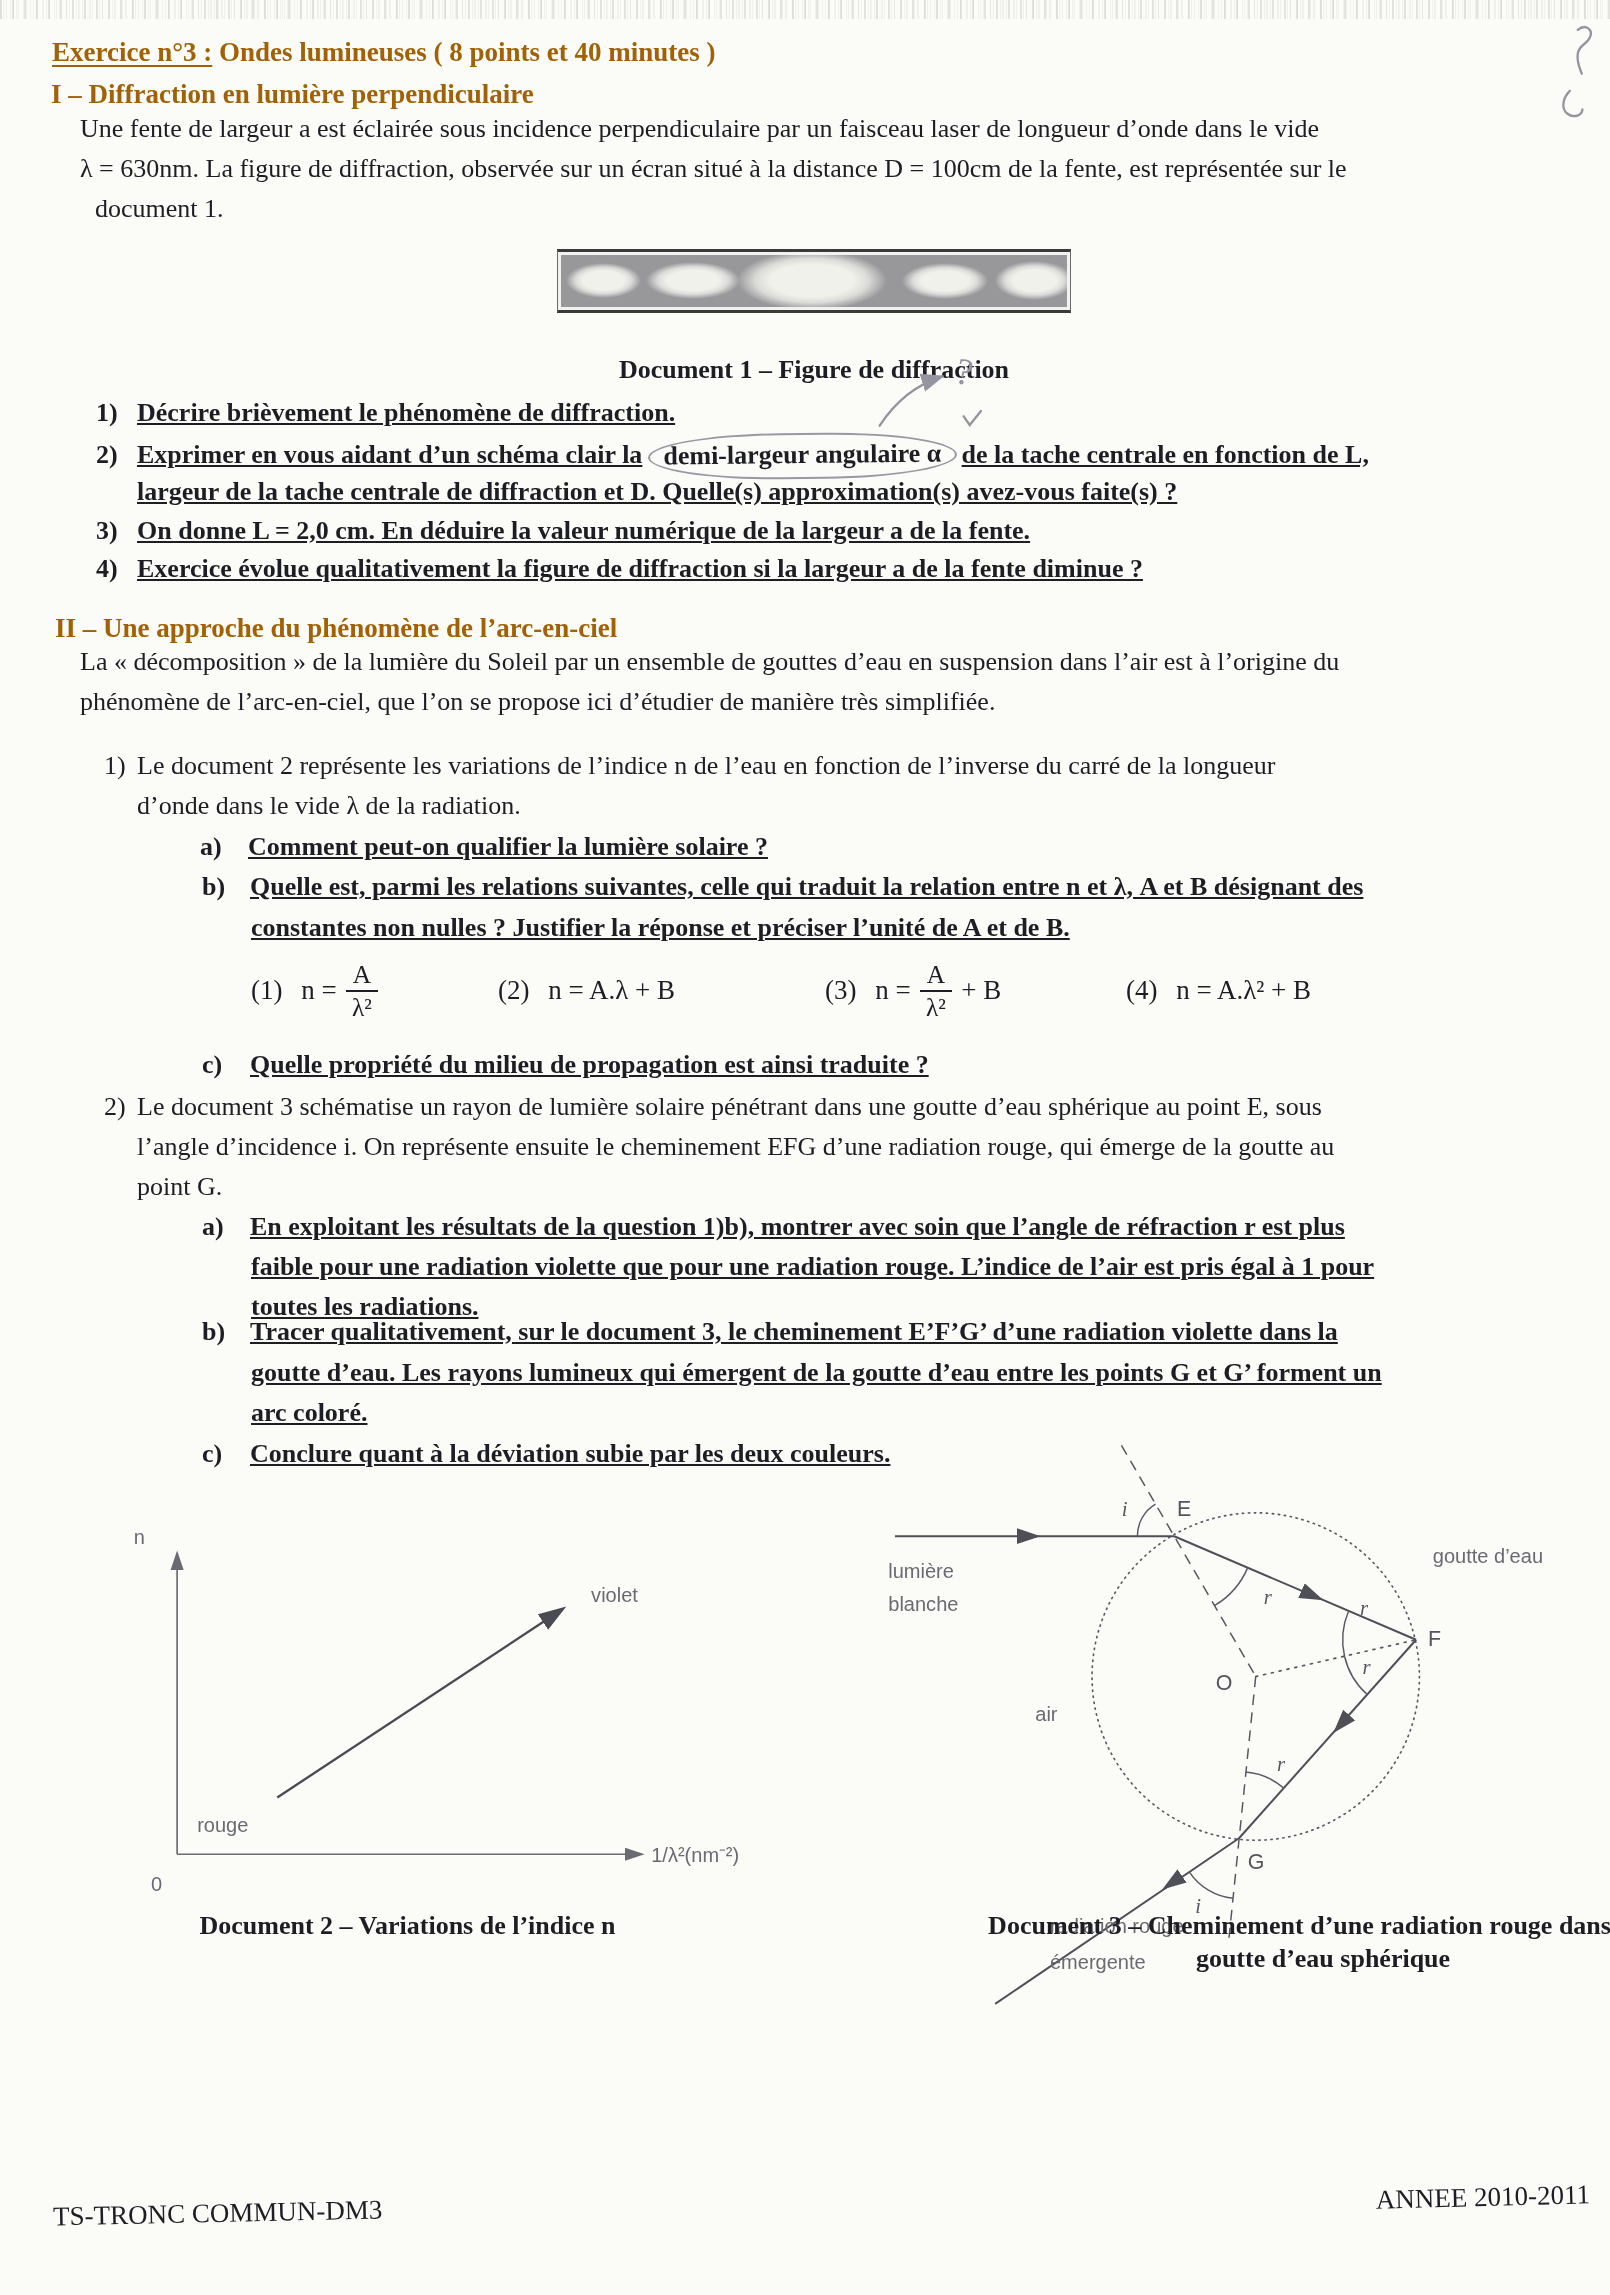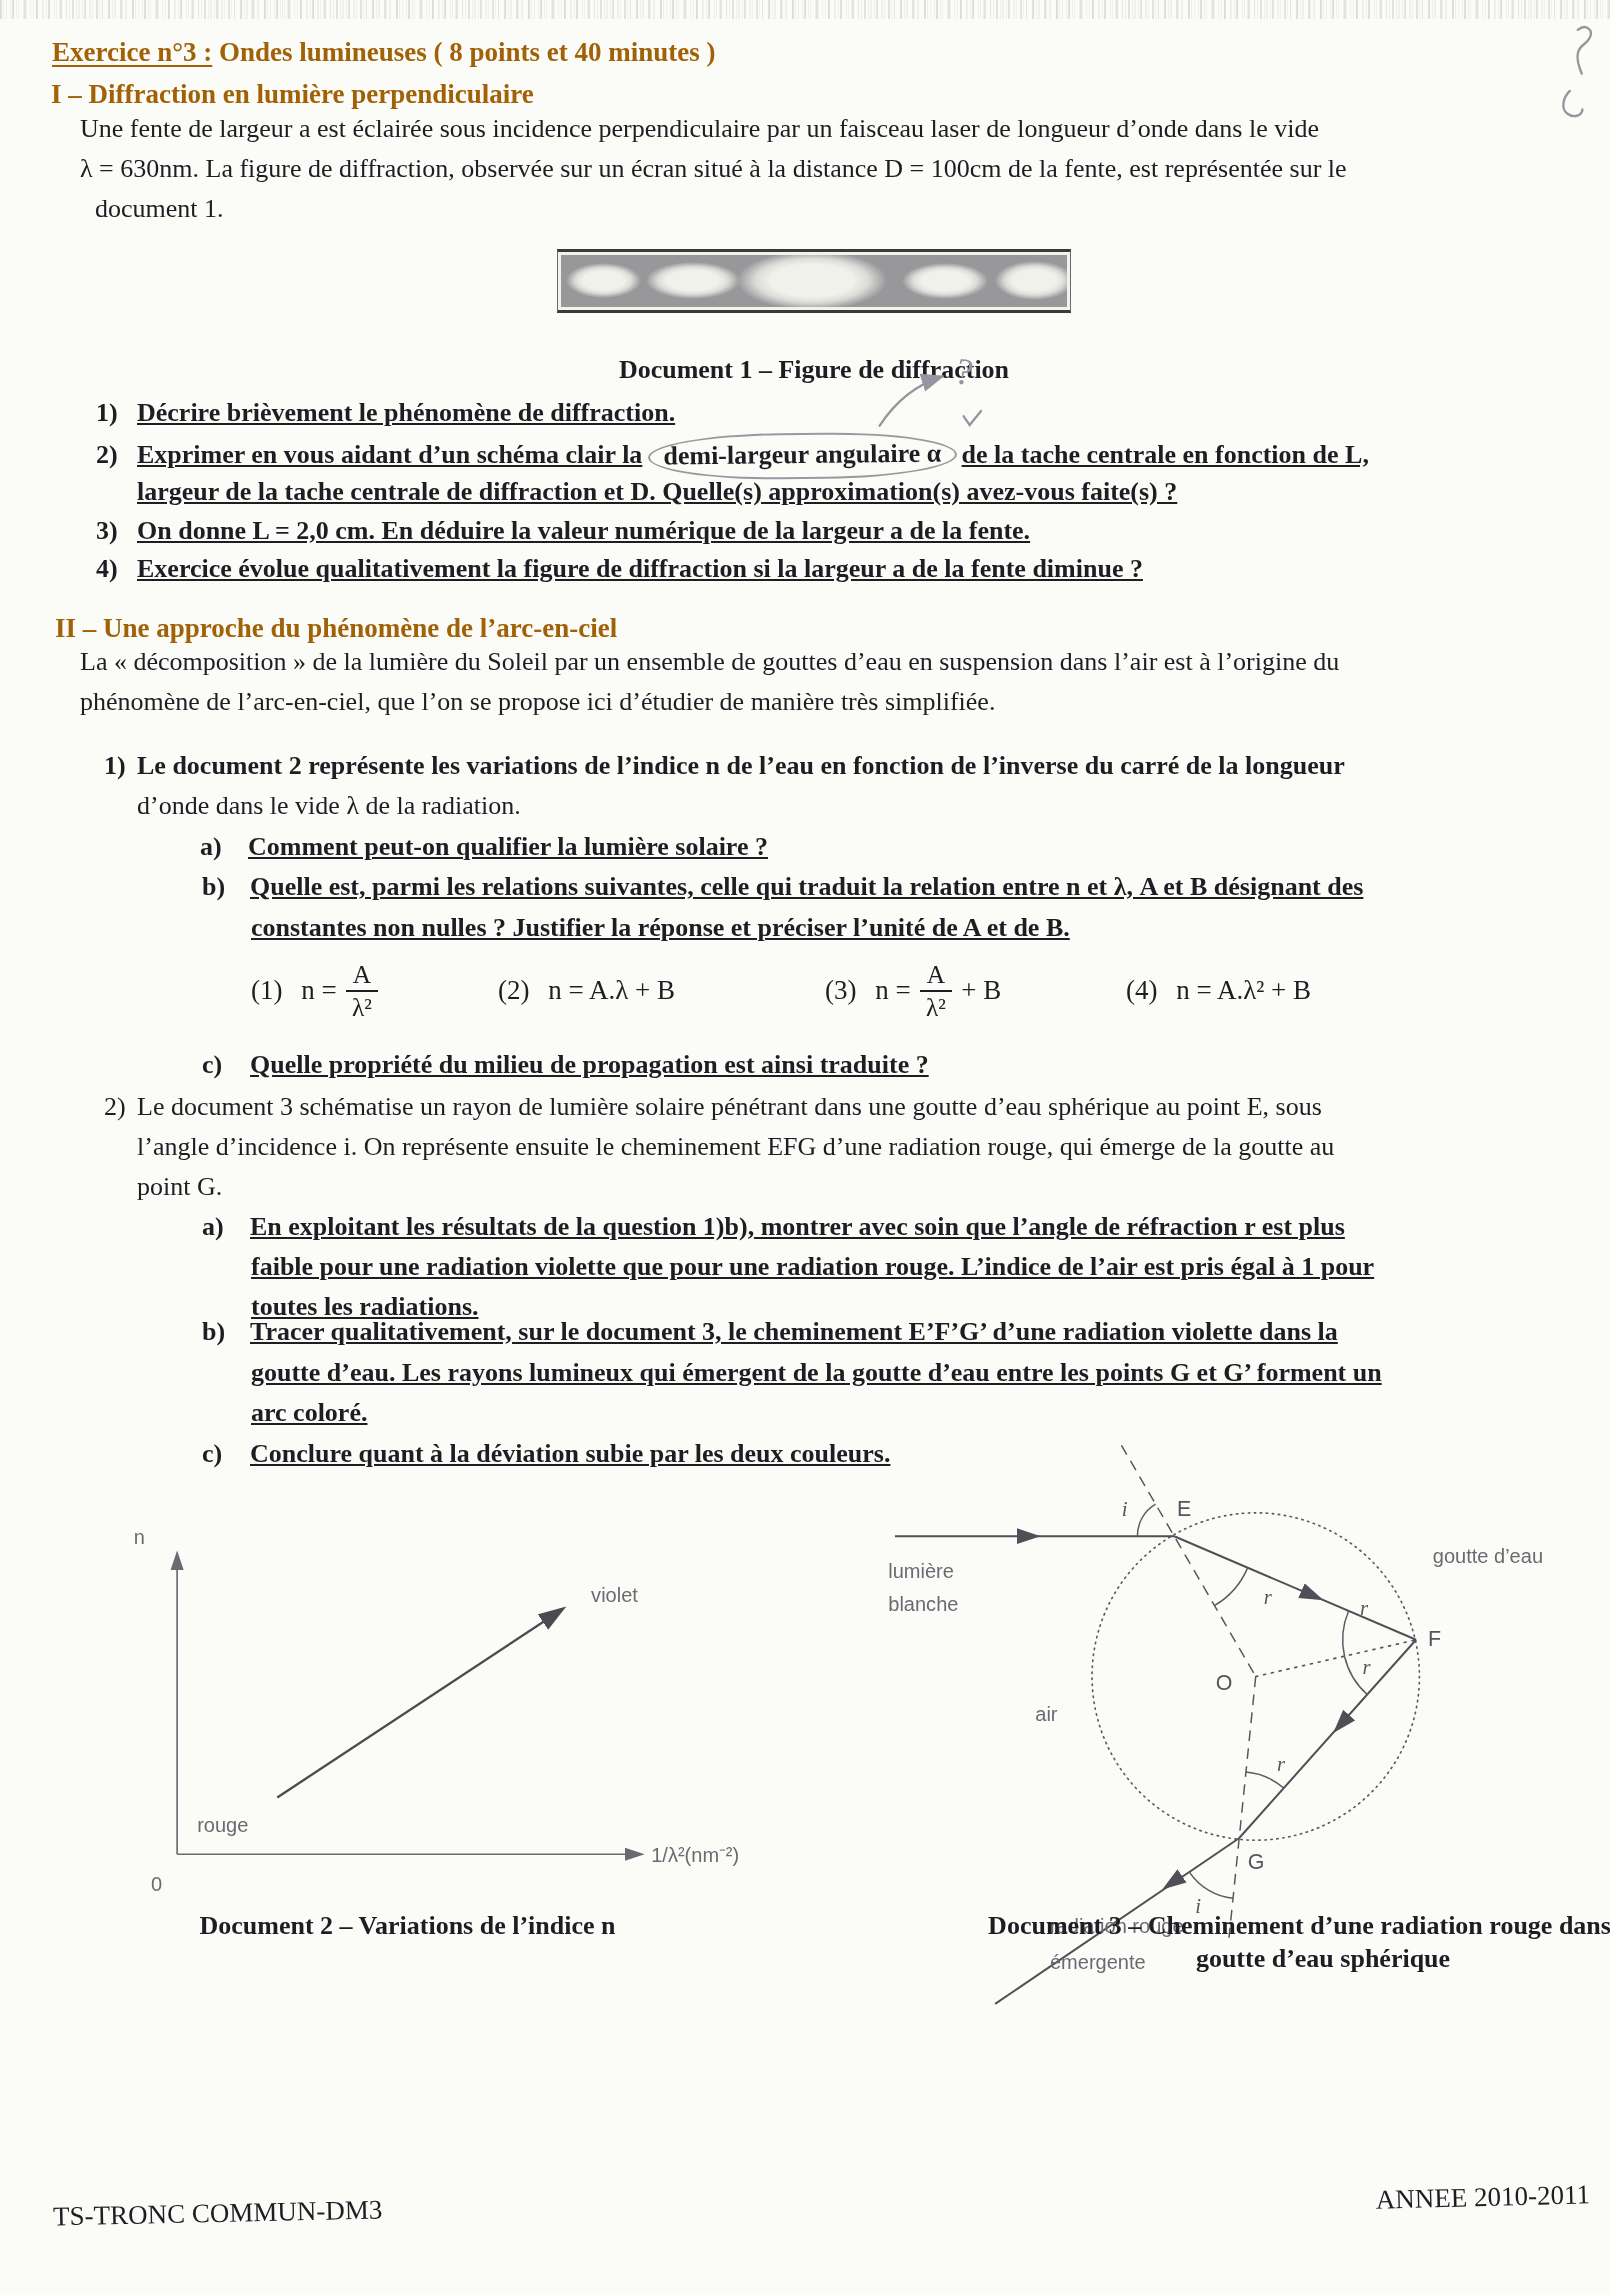--- a/index.html
+++ b/index.html
@@ -108,21 +108,21 @@
   <span class="qn">3)</span><span>On donne L = 2,0 cm. En déduire la valeur numérique de la largeur a de la fente.</span>
 </div>
 <div class="line b" style="left:96px;top:550px;">
   <span class="qn">4)</span><span>Exercice évolue qualitativement la figure de diffraction si la largeur a de la fente diminue ?</span>
 </div>
 
 <div class="heading" style="left:48px;top:613px;margin-left:7px;">II – Une approche du phénomène de l’arc-en-ciel</div>
 <div class="line" style="left:80px;top:643px;">La « décomposition » de la lumière du Soleil par un ensemble de gouttes d’eau en suspension dans l’air est à l’origine du</div>
 <div class="line" style="left:80px;top:683px;">phénomène de l’arc-en-ciel, que l’on se propose ici d’étudier de manière très simplifiée.</div>
 
-<div class="line" style="left:104px;top:747px;font-weight:bold;">
+<div class="line" style="left:104px;top:747px;">
   <span class="qn2">1)</span><span>Le document 2 représente les variations de l’indice n de l’eau en fonction de l’inverse du carré de la longueur</span>
 </div>
 <div class="line" style="left:137px;top:787px;">d’onde dans le vide λ de la radiation.</div>
 
 <div class="line b" style="left:200px;top:828px;">
   <span class="qsub">a)</span><span>Comment peut-on qualifier la lumière solaire ?</span>
 </div>
 <div class="line b" style="left:202px;top:868px;">
   <span class="qsub">b)</span><span>Quelle est, parmi les relations suivantes, celle qui traduit la relation entre n et λ, A et B désignant des</span>
 </div>

